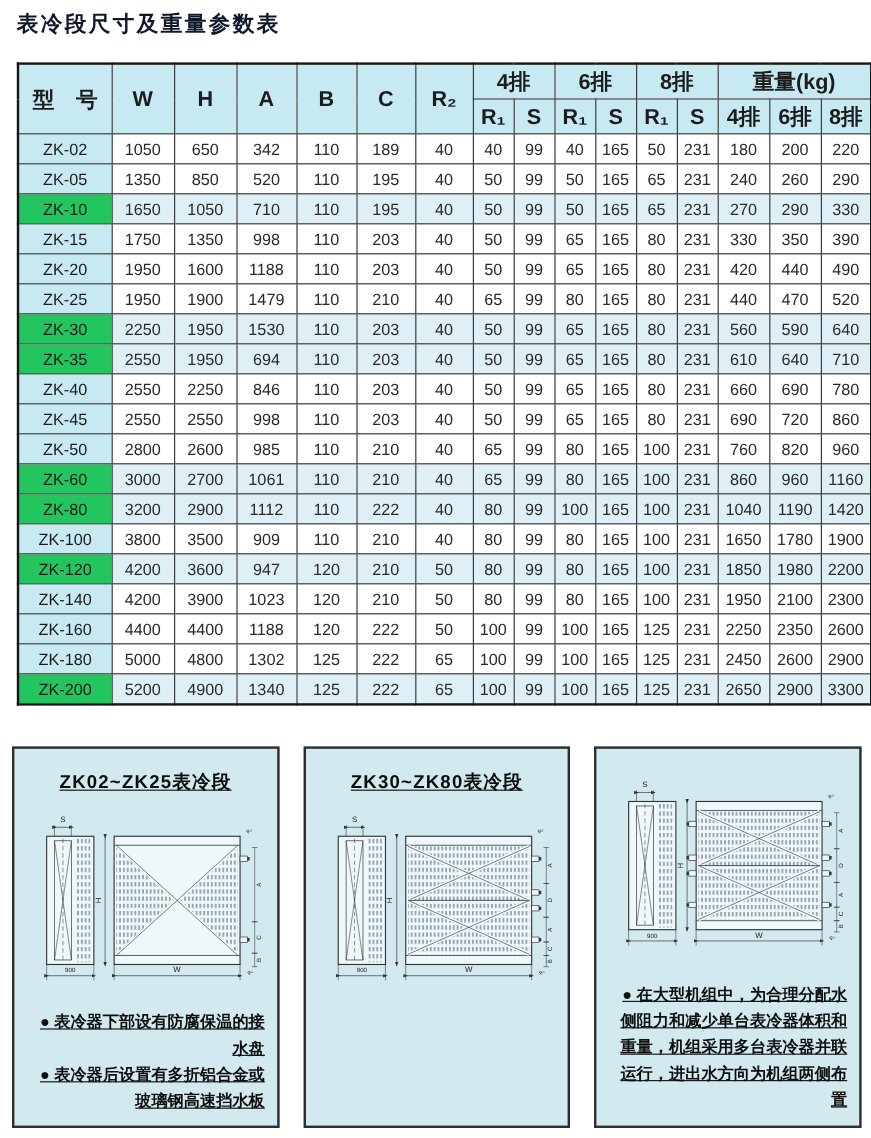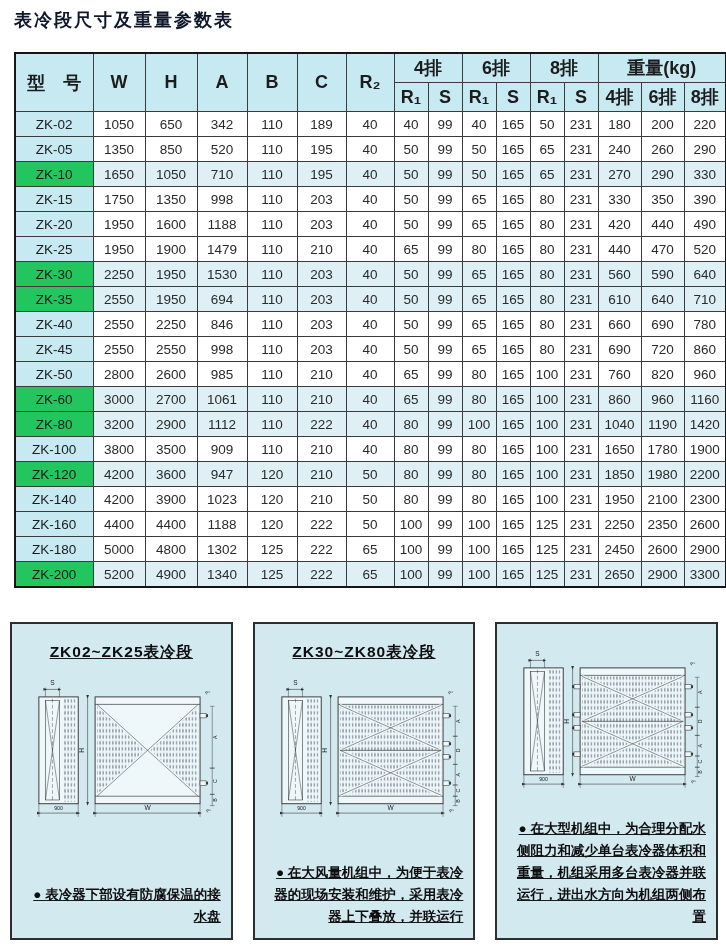--- a/index.html
+++ b/index.html
@@ -499,20 +499,21 @@
           <text x="208.5" y="114" font-size="5.5" fill="#222" text-anchor="middle" font-family="Liberation Sans, DejaVu Sans, sans-serif" transform="rotate(-90 208.5 114)">C</text>
           <line x1="200.5" y1="128" x2="205.5" y2="128" stroke="#333" stroke-width="0.5"></line>
           <line x1="200.5" y1="140" x2="205.5" y2="140" stroke="#333" stroke-width="0.5"></line>
           <text x="208.5" y="134" font-size="5.5" fill="#222" text-anchor="middle" font-family="Liberation Sans, DejaVu Sans, sans-serif" transform="rotate(-90 208.5 134)">B</text>
           <text x="199" y="20" font-size="4.5" fill="#222" text-anchor="middle" font-family="Liberation Sans, DejaVu Sans, sans-serif" transform="rotate(-45 199 20)">R₂</text>
           <text x="200" y="146" font-size="4.5" fill="#222" text-anchor="middle" font-family="Liberation Sans, DejaVu Sans, sans-serif" transform="rotate(-45 200 146)">R₁</text>
         </svg>
       </div>
     <div class="panel-notes">
         <p class="note">● 表冷器下部设有防腐保温的接水盘</p>
+        <p class="note">● 表冷器后设置有多折铝合金或玻璃钢高速挡水板</p>
       </div>
   </div>
   <div class="panel">
     <div class="panel-title">ZK30~ZK80表冷段</div>
     <div class="panel-diagram">
         <svg viewBox="0 0 212 172" preserveAspectRatio="xMidYMid meet">
           <defs>
             <pattern id="hp1" width="3.4" height="6.4" patternUnits="userSpaceOnUse">
               <path d="M1.7 0.8 V4.6" stroke="#5c6b76" stroke-width="1"></path>
             </pattern>
@@ -573,23 +574,20 @@
           <text x="208.5" y="107" font-size="5.5" fill="#222" text-anchor="middle" font-family="Liberation Sans, DejaVu Sans, sans-serif" transform="rotate(-90 208.5 107)">A</text>
           <line x1="200.5" y1="118" x2="205.5" y2="118" stroke="#333" stroke-width="0.5"></line>
           <line x1="200.5" y1="130" x2="205.5" y2="130" stroke="#333" stroke-width="0.5"></line>
           <text x="208.5" y="124" font-size="5.5" fill="#222" text-anchor="middle" font-family="Liberation Sans, DejaVu Sans, sans-serif" transform="rotate(-90 208.5 124)">C</text>
           <line x1="200.5" y1="130" x2="205.5" y2="130" stroke="#333" stroke-width="0.5"></line>
           <line x1="200.5" y1="140" x2="205.5" y2="140" stroke="#333" stroke-width="0.5"></line>
           <text x="208.5" y="135" font-size="5.5" fill="#222" text-anchor="middle" font-family="Liberation Sans, DejaVu Sans, sans-serif" transform="rotate(-90 208.5 135)">B</text>
           <text x="199" y="20" font-size="4.5" fill="#222" text-anchor="middle" font-family="Liberation Sans, DejaVu Sans, sans-serif" transform="rotate(-45 199 20)">R₂</text>
           <text x="200" y="146" font-size="4.5" fill="#222" text-anchor="middle" font-family="Liberation Sans, DejaVu Sans, sans-serif" transform="rotate(-45 200 146)">R₁</text>
         </svg>
-      </div>
-    <div class="panel-notes">
-        <p class="note">● 在大风量机组中，为便于表冷器的现场安装和维护，采用表冷器上下叠放，并联运行</p>
       </div>
   </div>
   <div class="panel">
     <div class="panel-diagram">
         <svg viewBox="0 0 212 172" preserveAspectRatio="xMidYMid meet">
           <defs>
             <pattern id="hp2" width="3.4" height="6.4" patternUnits="userSpaceOnUse">
               <path d="M1.7 0.8 V4.6" stroke="#5c6b76" stroke-width="1"></path>
             </pattern>
             <marker id="ar2" markerWidth="7" markerHeight="7" refX="3.5" refY="3.5" orient="auto">

